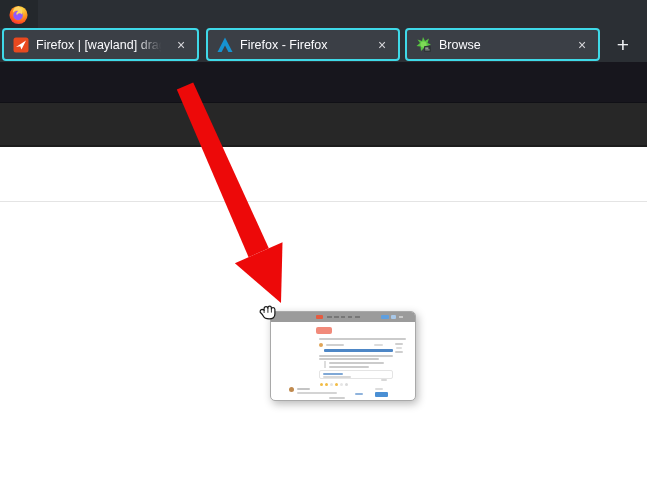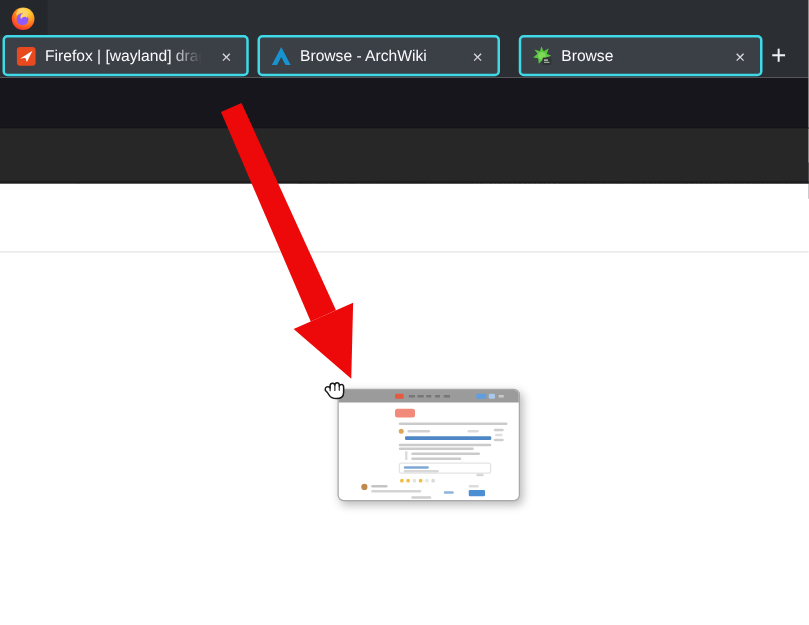--- a/index.html
+++ b/index.html
@@ -10,21 +10,21 @@
   
   .titlebar { position:absolute; left:0; top:0; width:647px; height:28px; background:#2b2f34; }
   .titlebar-corner { position:absolute; left:0; top:0; width:38px; height:28px; background:#24282c; }
   .fx-logo { position:absolute; left:8px; top:4px; width:21px; height:21px; }
 
   .tabbar { position:absolute; left:0; top:28px; width:647px; height:34px; background:#2b2f34; }
   .tab { position:absolute; top:0; height:33px; background:#3b3f46; border:2px solid #3fd9e8;
          border-radius:4px; display:flex; align-items:center; padding:0 6px 0 9px; gap:7px; }
   .tab-1 { left:2px;   width:197px; }
   .tab-2 { left:206px; width:194px; }
-  .tab-3 { left:415px; width:195px; }
+  .tab-3 { left:405px; width:195px; }
   .tab-label { flex:1; font-size:12.5px; color:#fbfbfe; white-space:nowrap; overflow:hidden; }
   .fade { -webkit-mask-image:linear-gradient(to right,#000 78%,transparent 98%);
           mask-image:linear-gradient(to right,#000 78%,transparent 98%); }
   .tab-close { width:20px; height:20px; display:flex; align-items:center; justify-content:center;
                color:#d7d7db; font-size:14px; border-radius:4px; cursor:default; }
   .favicon { width:16px; height:16px; flex:0 0 16px; }
   .newtab { position:absolute; left:608px; top:3px; width:30px; height:28px; display:flex;
             align-items:center; justify-content:center; color:#eef0f2; font-size:21px; font-weight:300; }
 
   .navbar { position:absolute; left:0; top:62px; width:647px; height:41px; background:#17161d;
@@ -87,21 +87,21 @@
       </svg>
       <span class="tab-label fade">Firefox | [wayland] drag a</span>
       <span class="tab-close">×</span>
     </div>
 
     <div class="tab tab-2">
       <svg class="favicon" viewBox="0 0 16 16">
         <polygon points="8,0.5 15.5,15 0.5,15" fill="#1793d1"></polygon>
         <polygon points="8,8.5 11.4,15 4.6,15" fill="#3b3f46"></polygon>
       </svg>
-      <span class="tab-label">Browse - ArchWiki</span>
+      <span class="tab-label">Firefox - Firefox</span>
       <span class="tab-close">×</span>
     </div>
 
     <div class="tab tab-3">
       <svg class="favicon" viewBox="0 0 16 16">
         <polygon points="7,0 9,4 13,1.5 11.5,6 15,7.5 11,9 12,13 8,11 5,14 4.5,9.5 0.5,9 4,6 1.5,2.5 6,4" fill="#58c442"></polygon>
         <circle cx="7.5" cy="7.5" r="3" fill="#7ed957"></circle>
         <rect x="8" y="9" width="7" height="6" rx="1" fill="#2e3436"></rect>
         <rect x="9.2" y="10.6" width="3.2" height="1" fill="#cfd8cc"></rect>
         <rect x="9.2" y="12.4" width="4.4" height="1" fill="#9aa69a"></rect>

